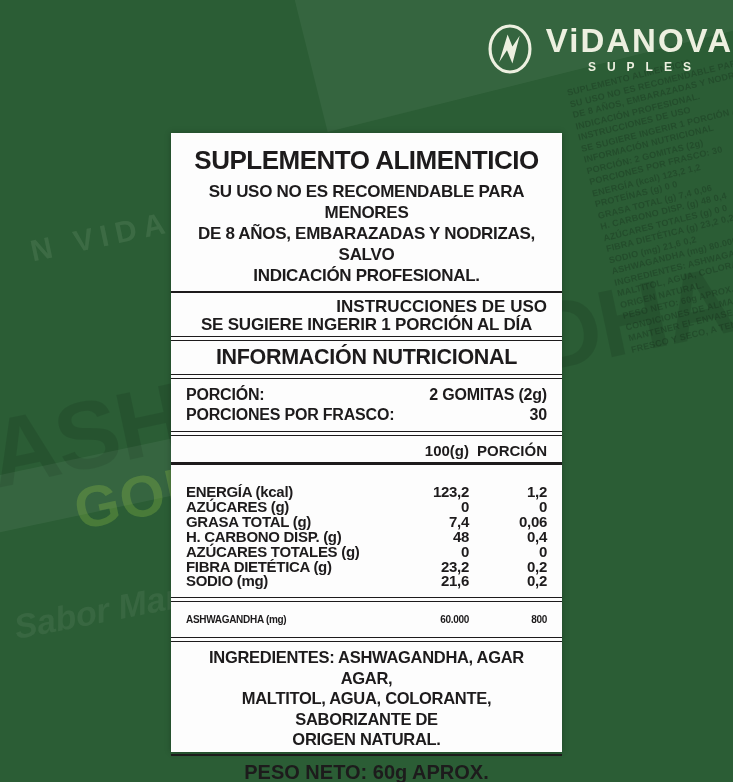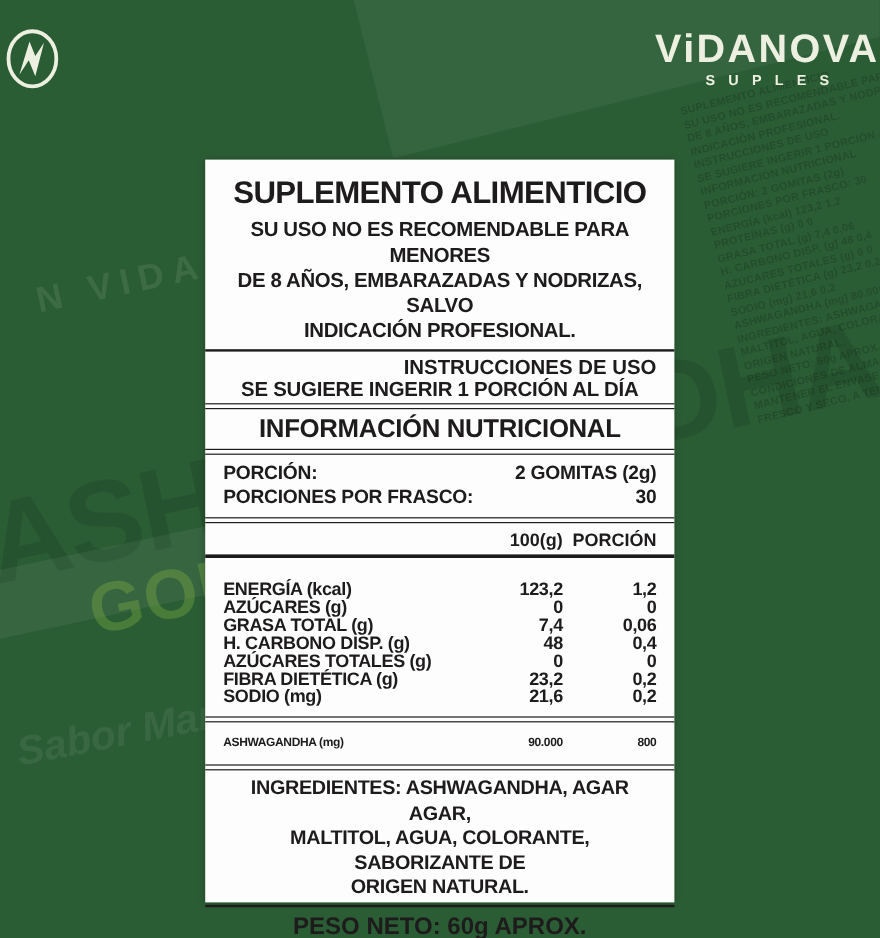--- a/index.html
+++ b/index.html
@@ -41,21 +41,21 @@
     color:rgba(150,200,70,0.28);
   }
   .wm-sabor{
     top:582px;left:12px;transform:rotate(-11deg);
     font-weight:800;font-style:italic;font-size:34px;
     color:rgba(235,245,225,0.07);
   }
   
   .logo{
     position:absolute;top:20px;left:0;width:100%;z-index:3;
-    display:flex;justify-content:space-between;align-items:center;gap:9px;
+    display:flex;justify-content:flex-end;align-items:center;gap:9px;
     color:#edf0e0;
   }
   .logo-icon svg{display:block;}
   .logo-textcol{display:flex;flex-direction:column;align-items:center;}
   .logo-word{
     font-size:33px;font-weight:bold;letter-spacing:2px;line-height:34px;
   }
   .logo-sub{
     font-size:12px;font-weight:bold;letter-spacing:11px;line-height:14px;
     margin-top:2px;text-indent:11px;
@@ -227,21 +227,21 @@
       <span class="tlabel">SODIO (mg)</span>
       <span class="tc1">21,6</span>
       <span class="tc2">0,2</span>
     </div>
   </div>
 
   <hr class="rule-double">
 
   <div class="trow active-row">
     <span class="tlabel">ASHWAGANDHA (mg)</span>
-    <span class="tc1">90.000</span>
+    <span class="tc1">60.000</span>
     <span class="tc2">800</span>
   </div>
 
   <hr class="rule-double">
 
   <p class="ingredients pad">INGREDIENTES: ASHWAGANDHA, AGAR AGAR,
 MALTITOL, AGUA, COLORANTE, SABORIZANTE DE
 ORIGEN NATURAL.</p>
 
   <hr class="rule">

